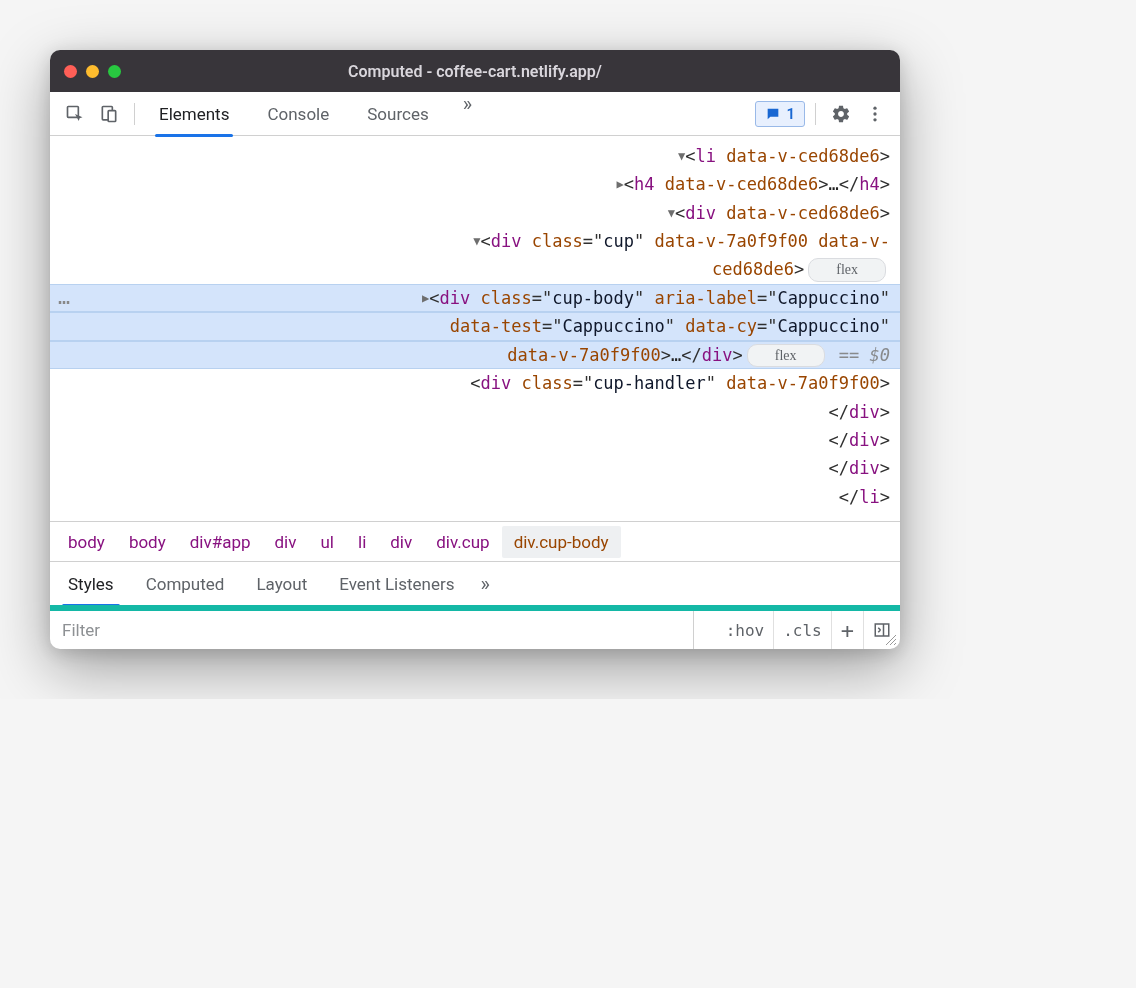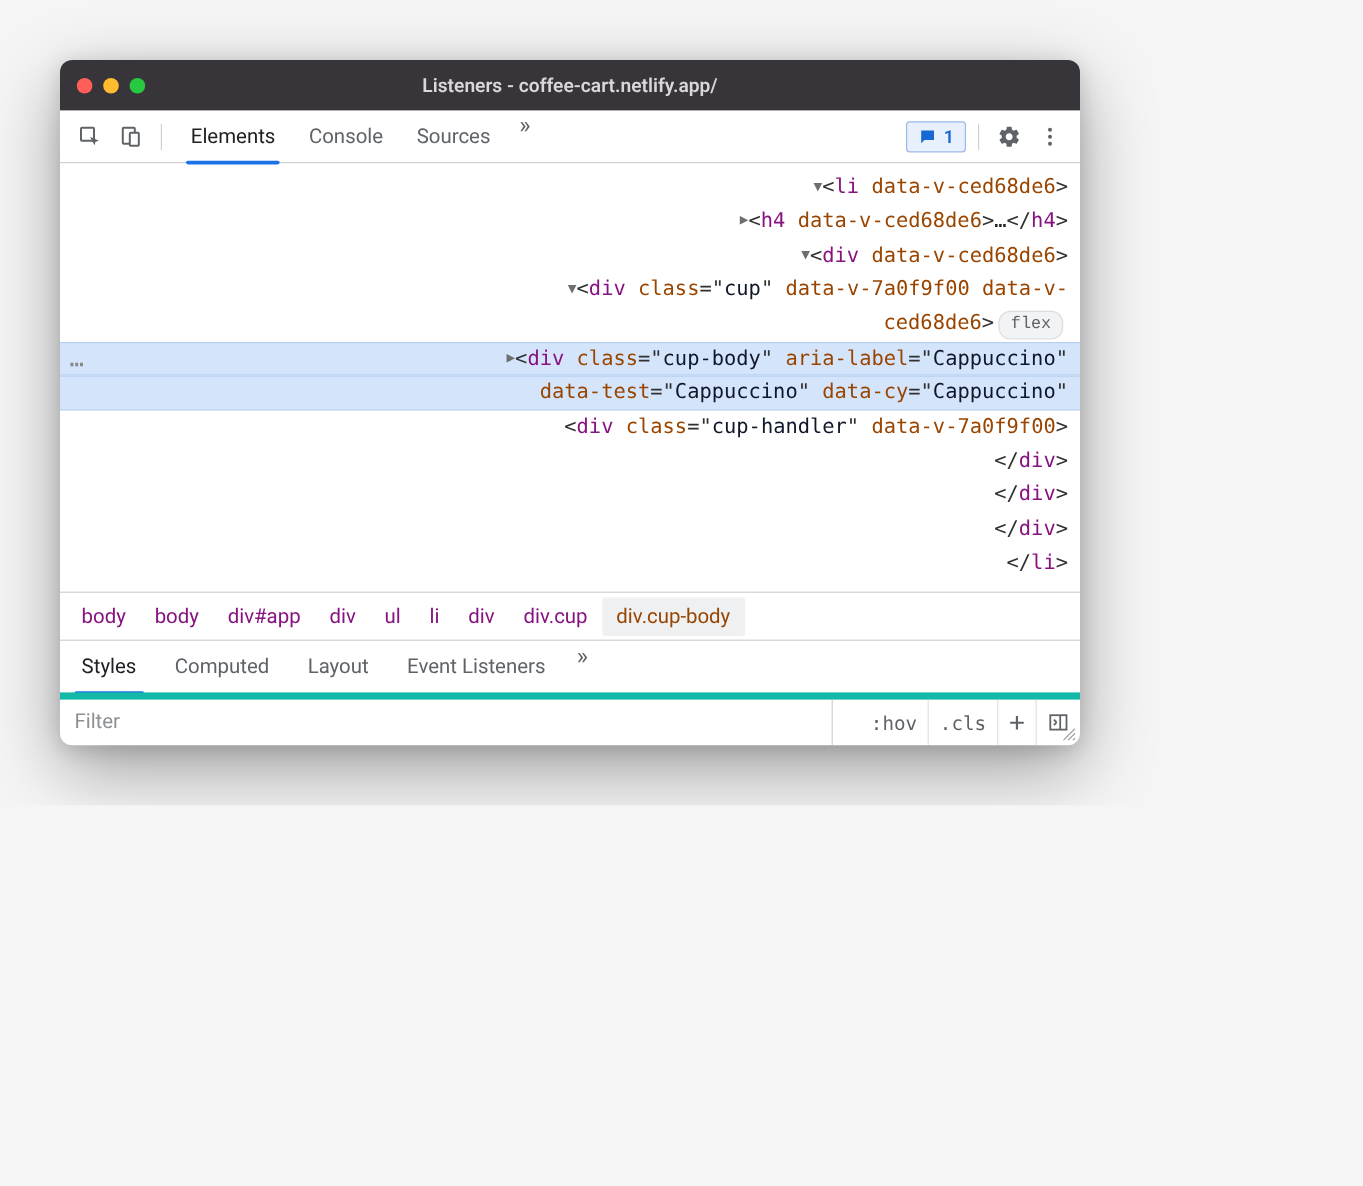--- a/index.html
+++ b/index.html
@@ -36,21 +36,21 @@
   height: 44px;
   border-bottom: 1px solid #d0d0d0;
   display: flex; align-items: center; padding: 0 10px;
   gap: 4px;
 }
 .tool-icon {
   width: 30px; height: 30px; display: flex; align-items: center; justify-content: center;
   color: #5f6368; border-radius: 3px;
 }
 .vline { width: 1px; height: 22px; background: #d0d0d0; margin: 0 6px; }
-.tabs { display: flex; gap: 0; flex: 1; }
+.tabs { display: flex; gap: 10px; flex: 1; }
 .tab {
   padding: 0 14px; height: 44px; display: flex; align-items: center;
   color: #5f6368; font-size: 17px; position: relative; cursor: pointer;
 }
 .tab.active { color: #202124; }
 .tab.active::after {
   content: ""; position: absolute; bottom: -1px; left: 10px; right: 10px;
   height: 3px; background: #1a73e8; border-radius: 2px;
 }
 .more-tabs { color: #5f6368; font-size: 20px; padding: 0 10px; }
@@ -72,35 +72,35 @@
 .arrow { display: inline-block; width: 14px; color: #6e6e6e; font-size: 12px; position: relative; top:-2px;}
 .arrow.down::before { content:"▼"; }
 .arrow.right::before { content:"▶"; }
 .t-punc { color: #303030; }
 .t-tag { color: #881280; }
 .t-attr { color: #994500; }
 .t-val { color: #0f172a; }
 .t-ell { color: #222; }
 .badge {
   display: inline-block; background: #f1f3f4; color: #5f6368;
-  border: 1px solid #dadce0; border-radius: 10px; padding: 0 9px;
-  font-size: 14px; font-family: Liberation Mono, monospace; margin: 0 4px;
+  border: 1px solid #dadce0; border-radius: 10px; padding: 0 27px;
+  font-size: 14px; font-family: Liberation Serif, serif; margin: 0 4px;
   position: relative; top:-1px;
 }
 .eq0 { color: #888a8c; font-style: italic; }
 .breadcrumb {
   border-top: 1px solid #d0d0d0; height: 40px;
   display: flex; align-items: center; padding: 0 6px;
   font-size: 17px; color: #881280; overflow:hidden;
 }
 .crumb { padding: 6px 12px; white-space: nowrap; }
 .crumb.sel { background: #eef0f2; color: #994500; border-radius:2px;}
 .styles-tabs {
   border-top: 1px solid #d0d0d0; height: 44px;
-  display: flex; align-items: flex-start; padding: 0 2px;
+  display: flex; align-items: center; padding: 0 2px;
 }
 .styles-tabs .tab { font-size: 17px; padding: 0 16px; }
 .filter-bar {
   border-top: 6px solid #14b8a6; height: 44px;
   display: flex; align-items: center;
 }
 .filter-input {
   flex: 1; border: none; outline: none;
   font-size: 17px; padding: 0 12px; color: #333; background: transparent;
   height: 100%; font-family: inherit;
@@ -120,21 +120,21 @@
 <body>
 
 <div class="window">
 
   <div class="titlebar">
     <div class="traffic">
       <div class="dot red"></div>
       <div class="dot yellow"></div>
       <div class="dot green"></div>
     </div>
-    <div class="title">Listeners - coffee-cart.netlify.app/</div>
+    <div class="title">Computed - coffee-cart.netlify.app/</div>
   </div>
 
   <div class="toolbar">
     <div class="tool-icon">
       <svg width="20" height="20" viewBox="0 0 24 24" fill="none" stroke="#5f6368" stroke-width="2">
           <rect x="3" y="3" width="13" height="13" rx="1"></rect>
           <path d="M12 12 l9 4 -3.5 1 -1 3.5 z" fill="#5f6368" stroke="none"></path>
         </svg>
     </div>
     <div class="tool-icon">
@@ -172,20 +172,21 @@
   </div>
 
   <div class="dom-tree">
 <div class="row">             <span class="arrow down"></span><span class="t-punc">&lt;</span><span class="t-tag">li</span> <span class="t-attr">data-v-ced68de6</span><span class="t-punc">&gt;</span></div>
 <div class="row">               <span class="arrow right"></span><span class="t-punc">&lt;</span><span class="t-tag">h4</span> <span class="t-attr">data-v-ced68de6</span><span class="t-punc">&gt;</span><span class="t-ell">…</span><span class="t-punc">&lt;/</span><span class="t-tag">h4</span><span class="t-punc">&gt;</span></div>
 <div class="row">               <span class="arrow down"></span><span class="t-punc">&lt;</span><span class="t-tag">div</span> <span class="t-attr">data-v-ced68de6</span><span class="t-punc">&gt;</span></div>
 <div class="row">                 <span class="arrow down"></span><span class="t-punc">&lt;</span><span class="t-tag">div</span> <span class="t-attr">class</span><span class="t-punc">="</span><span class="t-val">cup</span><span class="t-punc">"</span> <span class="t-attr">data-v-7a0f9f00</span> <span class="t-attr">data-v-</span></div>
 <div class="row">                  <span class="t-attr">ced68de6</span><span class="t-punc">&gt;</span><span class="badge">flex</span></div>
 <div class="row sel"><span class="ell-dots">⋯</span>                   <span class="arrow right"></span><span class="t-punc">&lt;</span><span class="t-tag">div</span> <span class="t-attr">class</span><span class="t-punc">="</span><span class="t-val">cup-body</span><span class="t-punc">"</span> <span class="t-attr">aria-label</span><span class="t-punc">="</span><span class="t-val">Cappuccino</span><span class="t-punc">"</span></div>
 <div class="row sel">                    <span class="t-attr">data-test</span><span class="t-punc">="</span><span class="t-val">Cappuccino</span><span class="t-punc">"</span> <span class="t-attr">data-cy</span><span class="t-punc">="</span><span class="t-val">Cappuccino</span><span class="t-punc">"</span></div>
+<div class="row sel">                    <span class="t-attr">data-v-7a0f9f00</span><span class="t-punc">&gt;</span><span class="t-ell">…</span><span class="t-punc">&lt;/</span><span class="t-tag">div</span><span class="t-punc">&gt;</span><span class="badge">flex</span> <span class="eq0">== $0</span></div>
 <div class="row">                    <span class="t-punc">&lt;</span><span class="t-tag">div</span> <span class="t-attr">class</span><span class="t-punc">="</span><span class="t-val">cup-handler</span><span class="t-punc">"</span> <span class="t-attr">data-v-7a0f9f00</span><span class="t-punc">&gt;</span></div>
 <div class="row">                    <span class="t-punc">&lt;/</span><span class="t-tag">div</span><span class="t-punc">&gt;</span></div>
 <div class="row">                  <span class="t-punc">&lt;/</span><span class="t-tag">div</span><span class="t-punc">&gt;</span></div>
 <div class="row">                <span class="t-punc">&lt;/</span><span class="t-tag">div</span><span class="t-punc">&gt;</span></div>
 <div class="row">              <span class="t-punc">&lt;/</span><span class="t-tag">li</span><span class="t-punc">&gt;</span></div>
   </div>
 
   <div class="breadcrumb">
     <span class="crumb">body</span>
     <span class="crumb">body</span>

